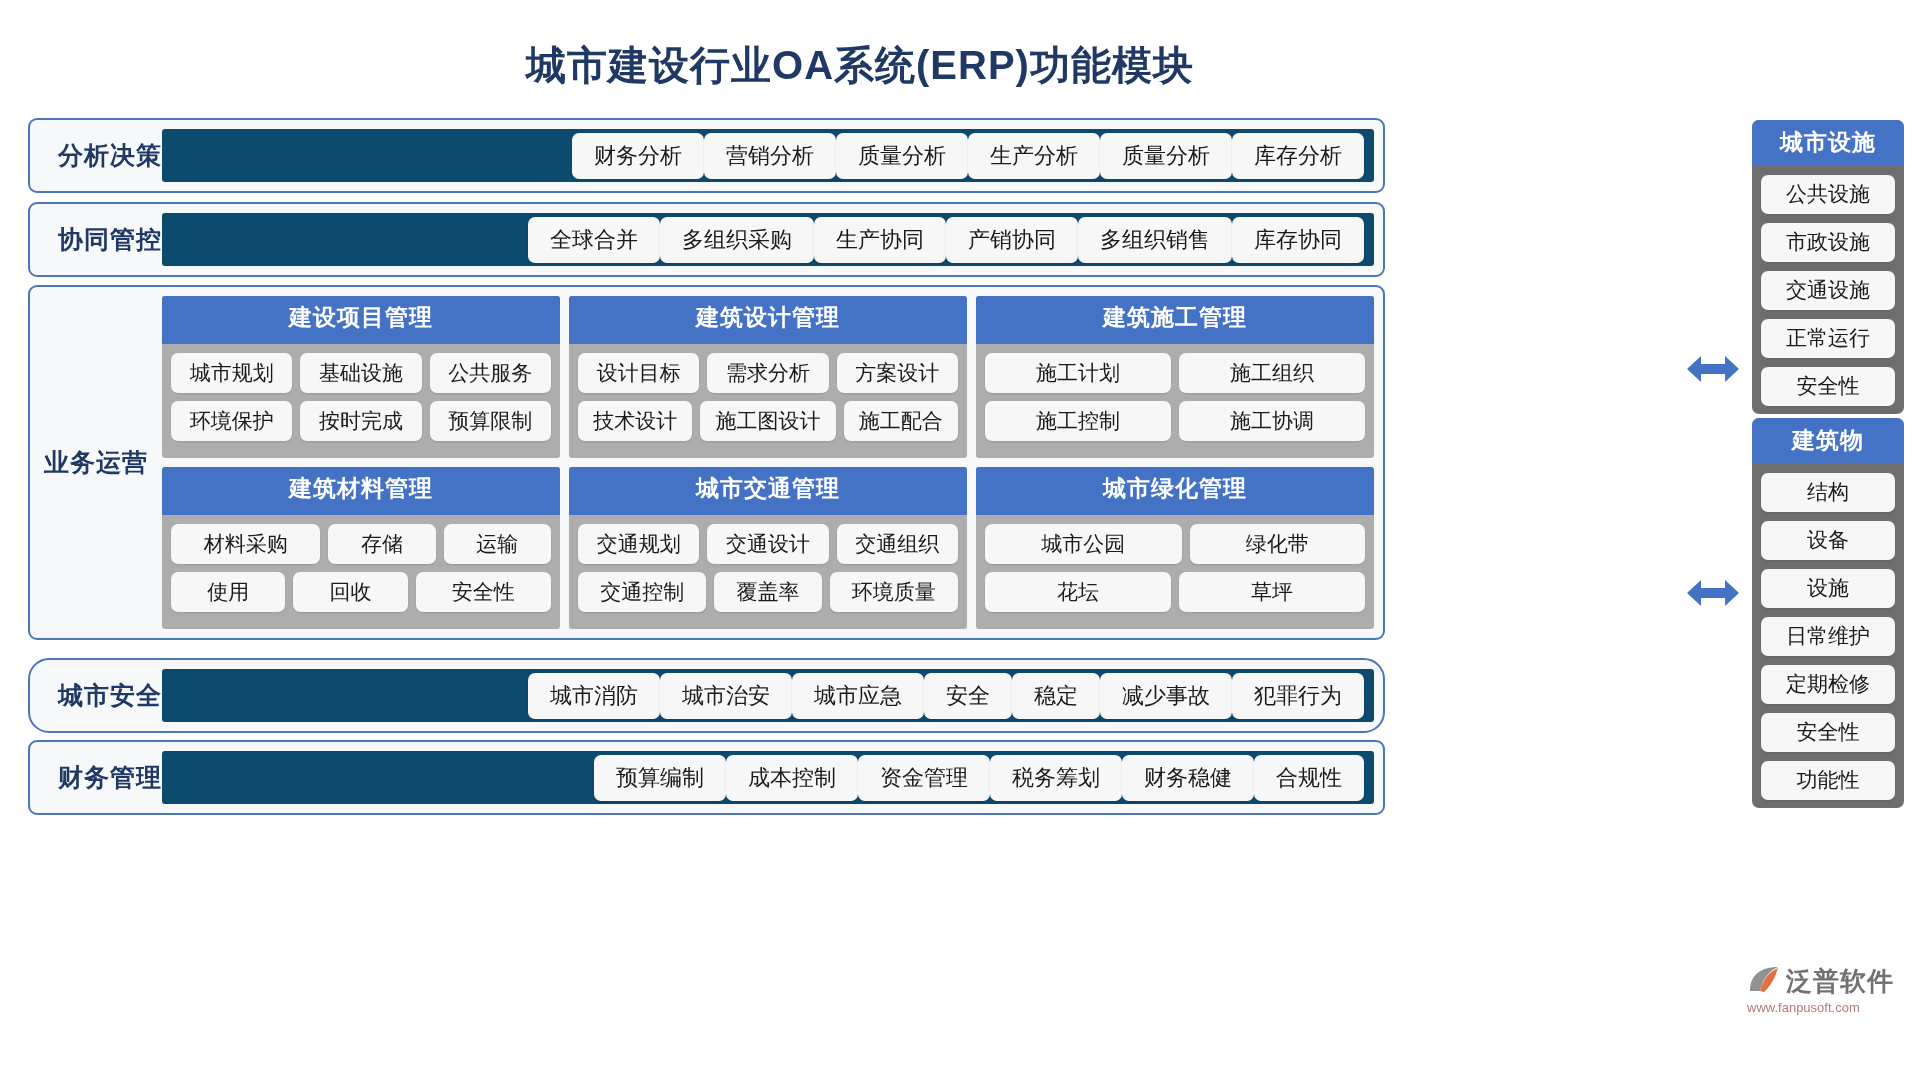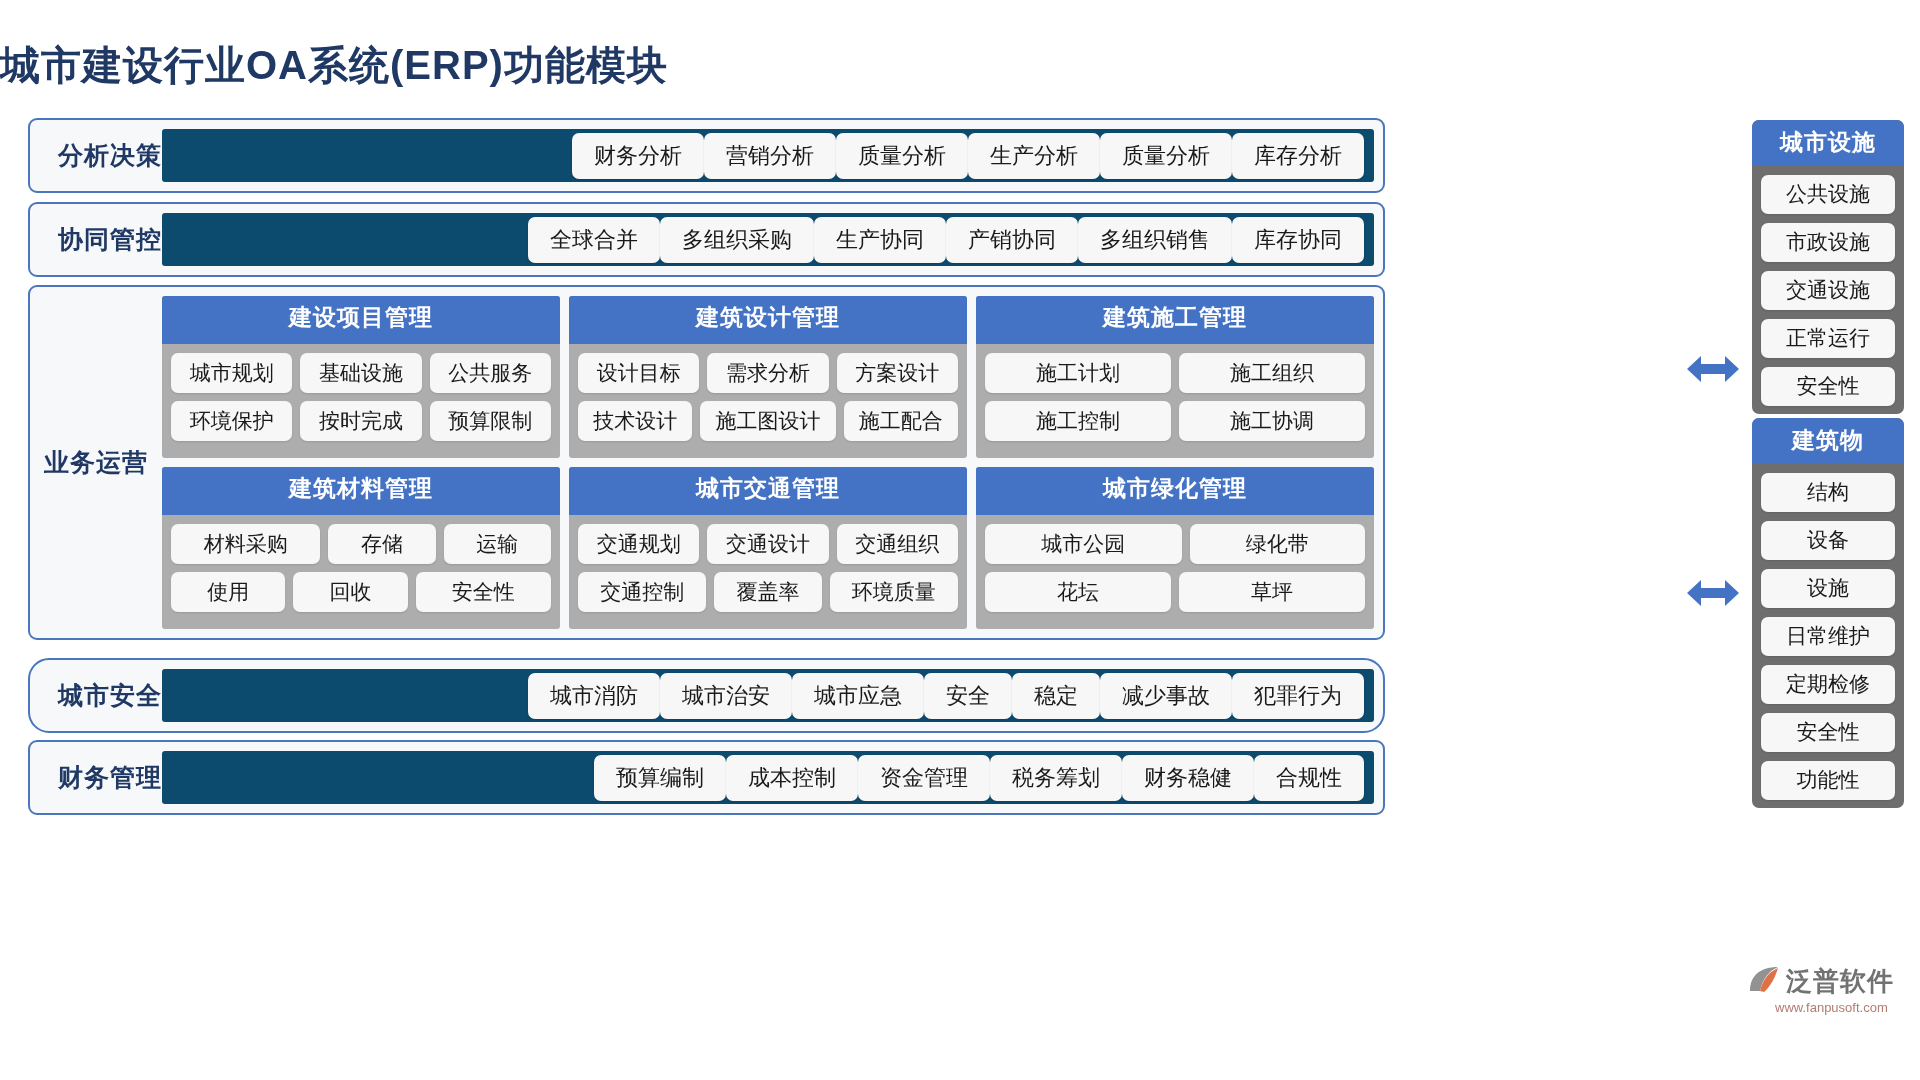--- a/index.html
+++ b/index.html
@@ -8,20 +8,21 @@
     background: #ffffff;
     font-family: "Liberation Sans", "DejaVu Sans", sans-serif;
     overflow: hidden;
   }
   .page { position: relative; width: 1920px; height: 1080px; }
 
   
   .title {
     position: absolute;
     left: 0; top: 38px; width: 1720px;
+    text-align: center;
     font-size: 40px;
     font-weight: bold;
     color: #1f3864;
     letter-spacing: 1px;
     white-space: nowrap;
   }
 
   
   .band {
     position: absolute;
@@ -179,21 +180,21 @@
     left: 1747px; top: 964px;
     width: 165px; height: 62px;
     display: flex; flex-direction: column; align-items: flex-start;
     opacity: .95;
   }
   .logo-row { display: flex; align-items: center; gap: 5px; }
   .logo-text {
     font-size: 26px; font-weight: bold; color: #6b6b6b; letter-spacing: 1px;
     white-space: nowrap;
   }
-  .logo-url { font-size: 13px; color: #b0746c; margin-top: 1px; white-space: nowrap; margin-left: 28px; }
+  .logo-url { font-size: 13px; color: #b0746c; margin-top: 1px; white-space: nowrap; }
 </style>
 </head>
 <body>
 
 <div class="page">
 
   <div class="title">城市建设行业OA系统(ERP)功能模块</div>
 
   <div class="band" id="row-analysis">
     <div class="band-label">分析决策</div>

